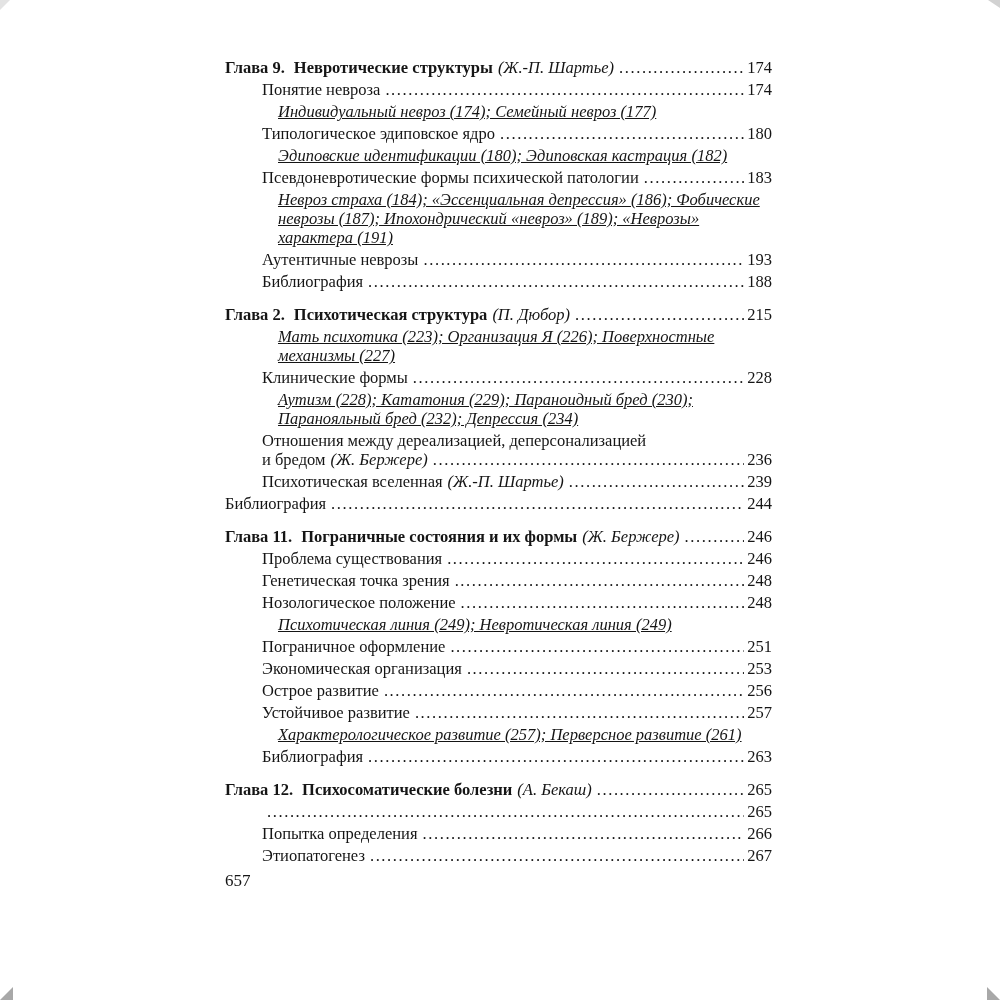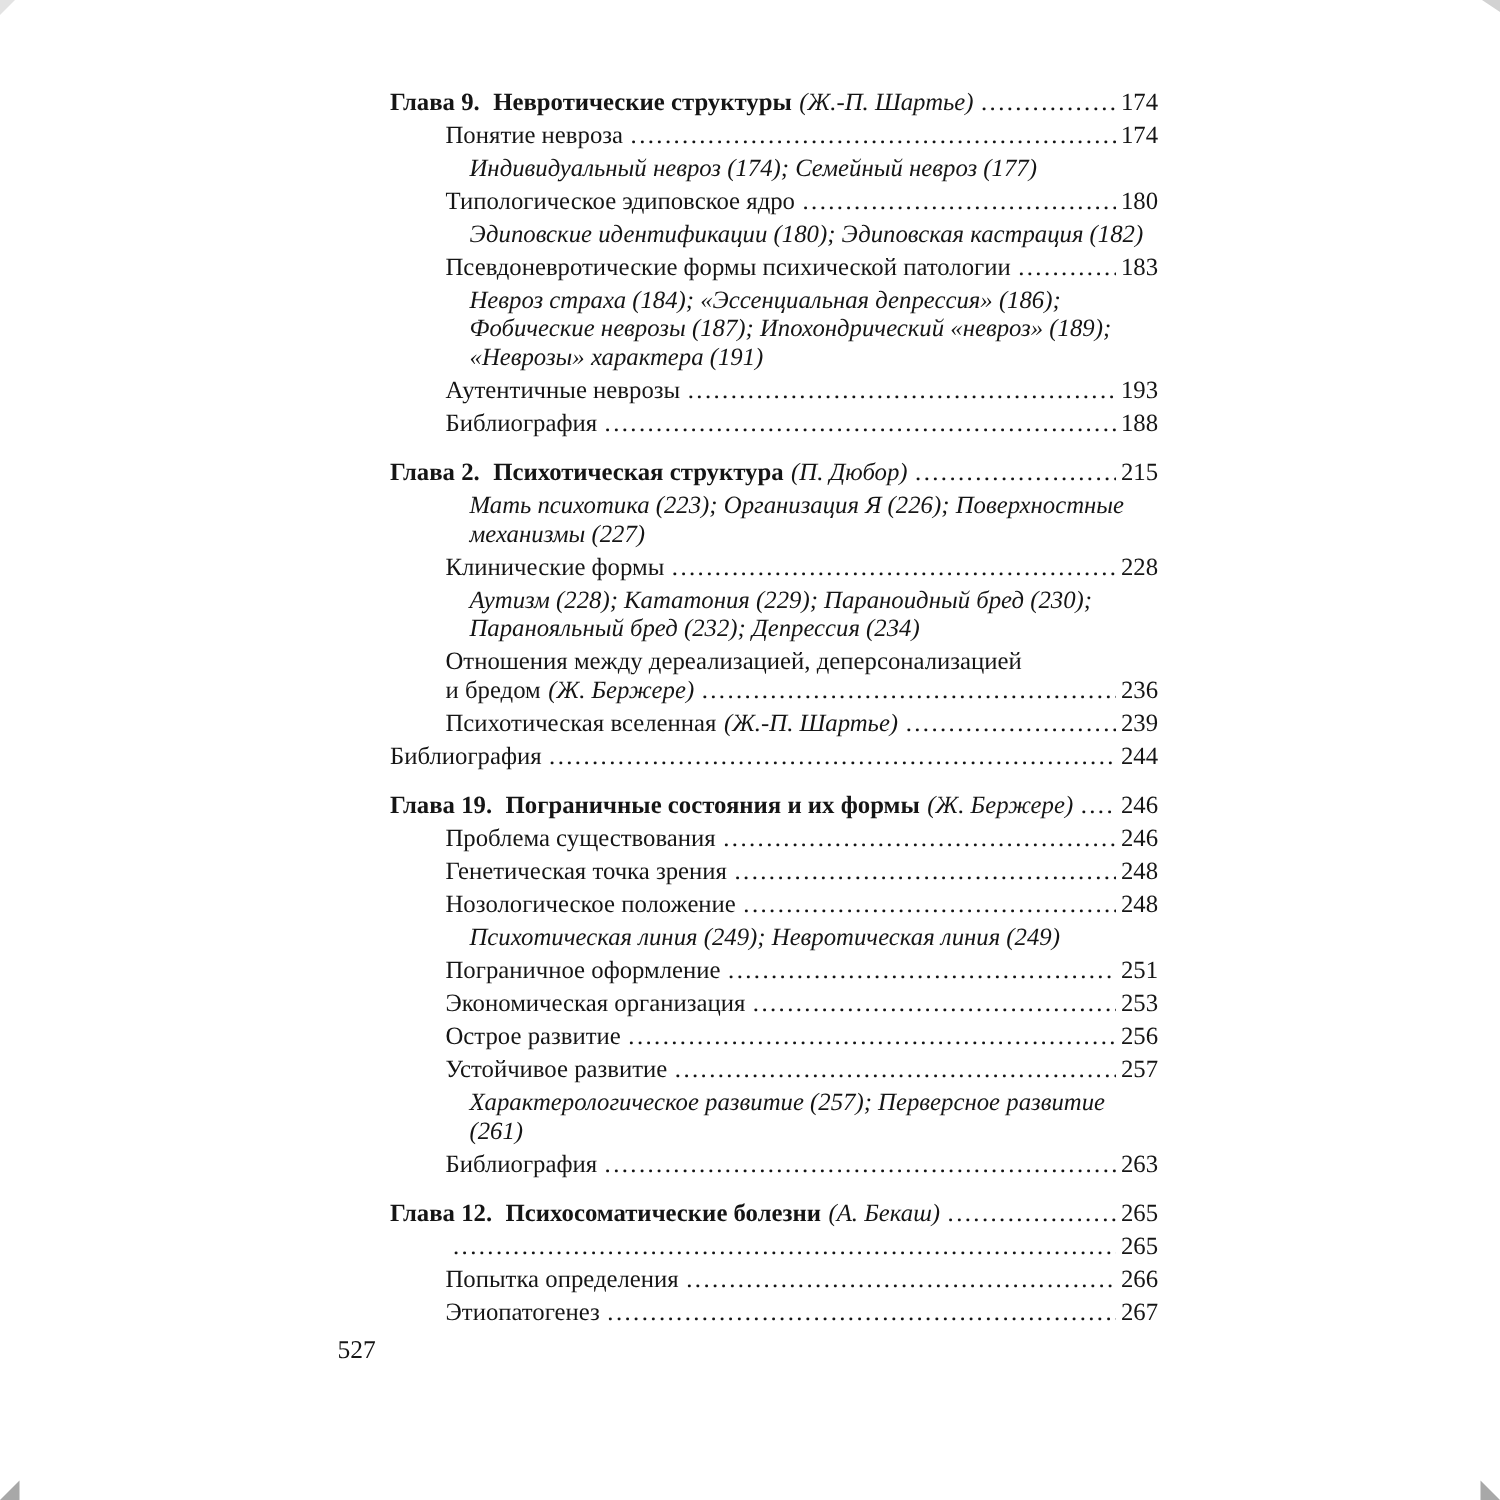--- a/index.html
+++ b/index.html
@@ -23,33 +23,33 @@
     position: relative;
     background: #ffffff;
   }
   .toc { width: 100%; }
   .entry {
     display: flex;
     align-items: baseline;
     font-size: 16.5px;
     line-height: 19px;
     margin-top: 3px;
-    margin-left: 35px;
   }
   .entry:first-child { margin-top: 0; }
   .entry.chapter { margin-top: 14px; }
   .entry.tight { margin-top: 0; }
   .entry.indent-1 { padding-left: 37px; }
   .entry.indent-2 { padding-left: 53px; }
   .entry.chapter .label,
   .entry.chapter .title { font-weight: 700; }
   .entry.subitems {
     display: block;
     font-style: italic;
     line-height: 19px;
+    text-decoration: underline;
   }
   .label { margin-right: 9px; white-space: nowrap; }
   .title { white-space: nowrap; }
   .author {
     font-style: italic;
     font-weight: 400;
     margin-left: 5px;
     white-space: nowrap;
   }
   .dots {
@@ -152,21 +152,21 @@
         <span class="author">(Ж.-П. Шартье)</span>
         <span class="dots"></span>
         <span class="page-num">239</span>
       </div>
       <div class="entry indent-0">
         <span class="title">Библиография</span>
         <span class="dots"></span>
         <span class="page-num">244</span>
       </div>
       <div class="entry indent-0 chapter">
-        <span class="label">Глава 19.</span>
+        <span class="label">Глава 11.</span>
         <span class="title">Пограничные состояния и их формы</span>
         <span class="author">(Ж. Бержере)</span>
         <span class="dots"></span>
         <span class="page-num">246</span>
       </div>
       <div class="entry indent-1">
         <span class="title">Проблема существования</span>
         <span class="dots"></span>
         <span class="page-num">246</span>
       </div>
@@ -222,18 +222,18 @@
         <span class="title">Попытка определения</span>
         <span class="dots"></span>
         <span class="page-num">266</span>
       </div>
       <div class="entry indent-1">
         <span class="title">Этиопатогенез</span>
         <span class="dots"></span>
         <span class="page-num">267</span>
       </div>
     </div>
-  <div class="folio">527</div>
+  <div class="folio">657</div>
   <div class="corner tl"></div>
   <div class="corner tr"></div>
   <div class="corner bl"></div>
   <div class="corner br"></div>
 </div>
 
 </body></html>

